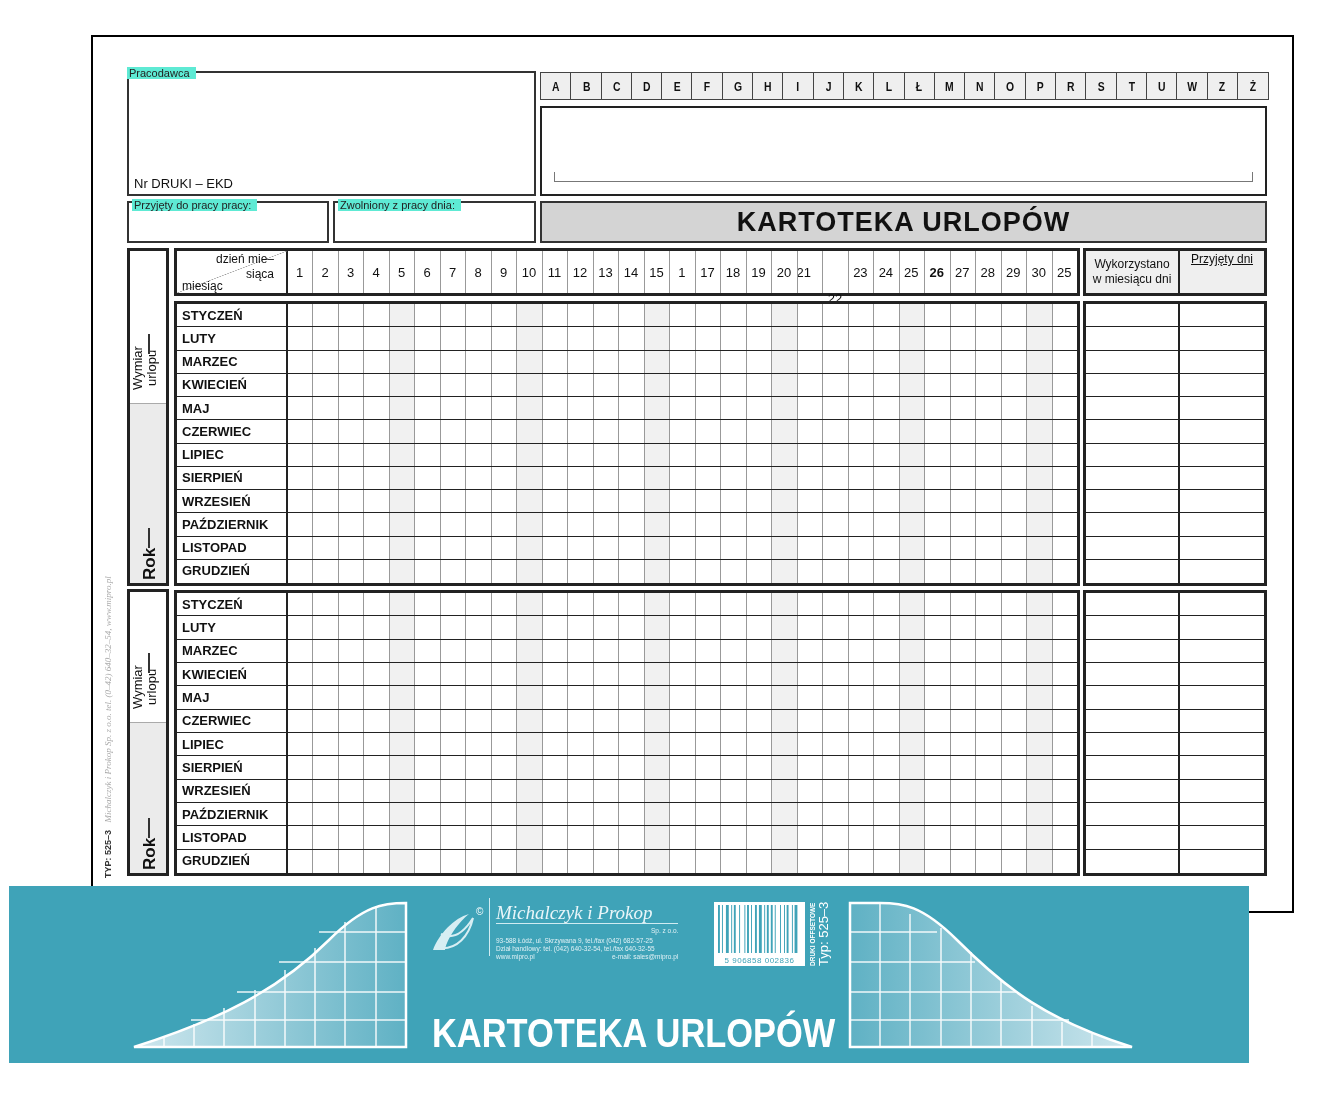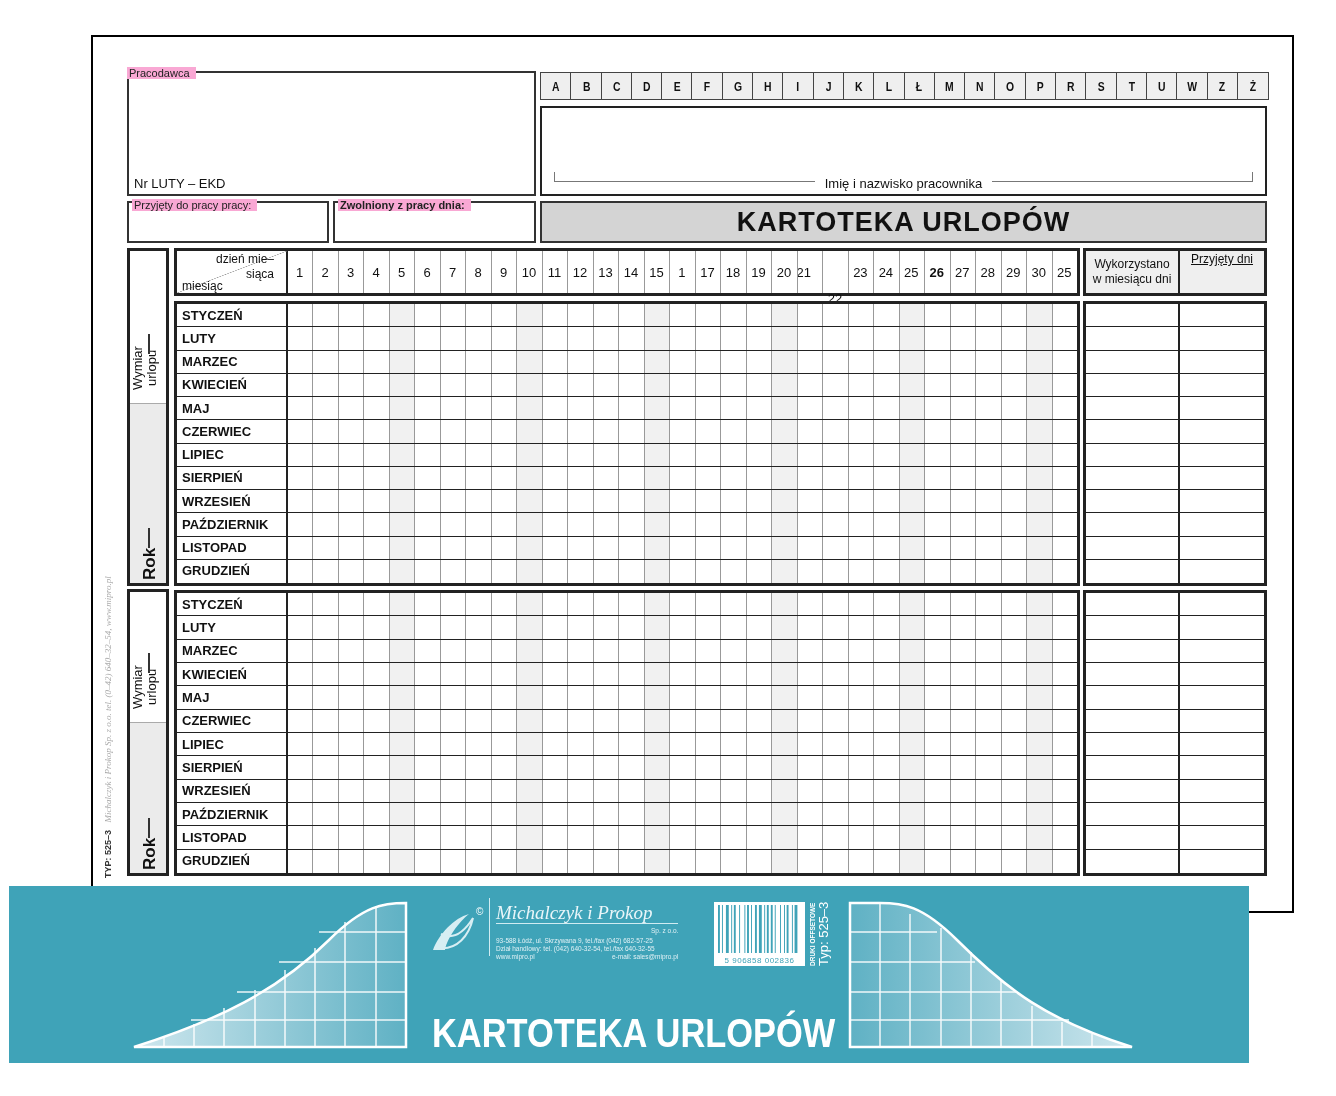--- a/index.html
+++ b/index.html
@@ -5,21 +5,21 @@
   * { box-sizing: border-box; margin: 0; padding: 0; }
   html, body { width: 1336px; height: 1096px; background: #ffffff; overflow: hidden; }
   body { position: relative; font-family: "Liberation Sans", sans-serif; color: #111; }
 
   .sheet { position: absolute; left: 91px; top: 35px; width: 1203px; height: 878px; border: 2px solid #000; background: #fff; }
 
   .abs { position: absolute; }
 
   
   .box { position: absolute; border: 2px solid #333; background: #fff; }
-  .box-label { position: absolute; font-size: 11px; color: #222; background: #f9a8d4; padding: 0 6px 0 2px; }
+  .box-label { position: absolute; font-size: 11px; color: #222; background: #5eead4; padding: 0 6px 0 2px; }
 
   
   .alpha-row { position: absolute; left: 540px; top: 72px; width: 727px; height: 28px; display: flex; }
   .alpha-cell { flex: 1; border: 1.5px solid #444; margin-right: -1.5px; background: #efefef; font-size: 13px; font-weight: bold; display: flex; align-items: center; justify-content: center; transform-origin: center; }
   .alpha-cell span { display: inline-block; transform: scaleX(0.8); }
 
   .name-box { position: absolute; left: 540px; top: 106px; width: 727px; height: 90px; border: 2px solid #222; }
   .name-line { position: absolute; left: 12px; right: 12px; top: 64px; height: 10px; border-left: 1px solid #777; border-right: 1px solid #777; border-bottom: 1px solid #777; }
   .name-label { position: absolute; left: 0; right: 0; top: 68px; text-align: center; font-size: 13px; }
   .name-label span { background: #fff; padding: 0 10px; }
@@ -57,27 +57,27 @@
   .barcode-num { position: absolute; left: 0; right: 0; bottom: 1px; text-align: center; font-size: 8px; color: #3fa3b8; letter-spacing: 0.5px; }
   .typ { position: absolute; left: 800px; top: 80px; transform: rotate(-90deg); transform-origin: left top; color: #fff; white-space: nowrap; }
 </style>
 </head>
 <body>
 
 <div class="sheet"></div>
 
 <div class="box" style="left:127px;top:71px;width:409px;height:125px;">
   <span class="box-label" style="left:-2px;top:-6px;">Pracodawca</span>
-  <span class="abs" style="left:5px;bottom:3px;font-size:13px;">Nr LUTY – EKD</span>
+  <span class="abs" style="left:5px;bottom:3px;font-size:13px;">Nr DRUKI – EKD</span>
 </div>
 
 <div class="box" style="left:127px;top:201px;width:202px;height:42px;">
   <span class="box-label" style="left:3px;top:-4px;">Przyjęty do pracy pracy:</span>
 </div>
-<div class="box" style="left:333px;top:201px;width:203px;height:42px;font-weight:bold;">
+<div class="box" style="left:333px;top:201px;width:203px;height:42px;">
   <span class="box-label" style="left:3px;top:-4px;">Zwolniony z pracy dnia:</span>
 </div>
 
 <div class="alpha-row" id="alpha">
     <div class="alpha-cell">
       <span>A</span>
     </div>
     <div class="alpha-cell">
       <span>B</span>
     </div>
@@ -144,21 +144,20 @@
     <div class="alpha-cell">
       <span>Z</span>
     </div>
     <div class="alpha-cell">
       <span>Ż</span>
     </div>
   </div>
 
 <div class="name-box">
   <div class="name-line"></div>
-  <div class="name-label"><span>Imię i nazwisko pracownika</span></div>
 </div>
 
 <div class="title-bar">KARTOTEKA URLOPÓW</div>
 
 <div class="side" style="top:248px;height:338px;">
   <div class="top" style="height:152px;"></div>
   <div class="bot" style="top:152px;"></div>
 </div>
 <div class="side" style="top:589px;height:287px;">
   <div class="top" style="height:130px;"></div>

